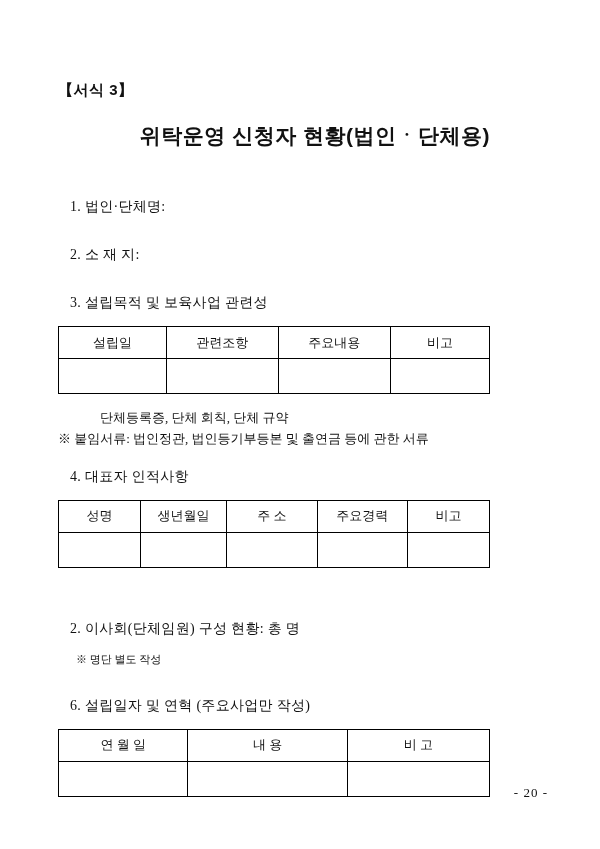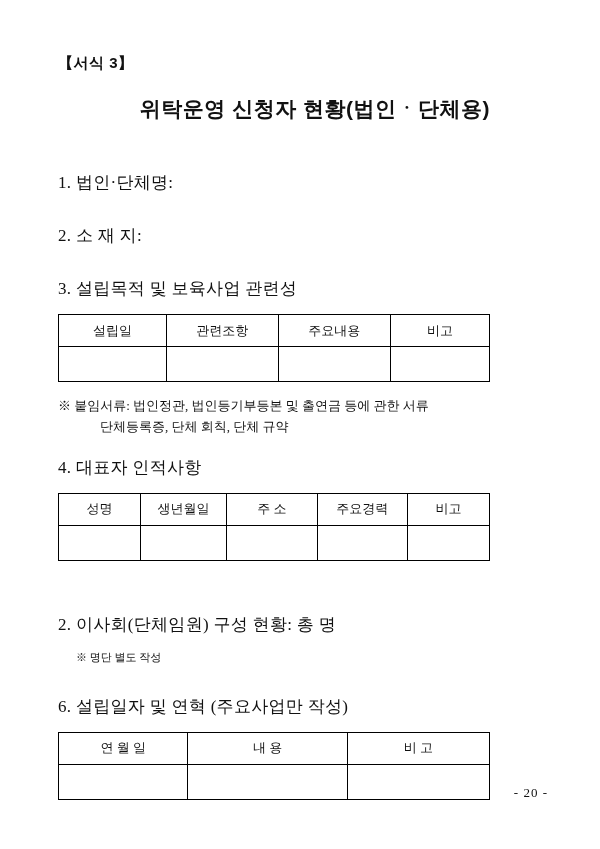--- a/index.html
+++ b/index.html
@@ -13,40 +13,40 @@
     font-family: "Liberation Serif", serif;
     color: #111111;
     position: relative;
     overflow: hidden;
   }
   .page {
     position: relative;
     width: 548px;
     height: 849px;
     box-sizing: border-box;
-    padding: 54px 58px 40px 58px;
+    padding: 81px 58px 40px 58px;
   }
   .form-tag {
     font-family: "Liberation Sans", sans-serif;
     font-weight: bold;
     font-size: 15px;
     letter-spacing: 0.5px;
     margin: 0 0 22px 0;
   }
   .doc-title {
     text-align: right;
     font-family: "Liberation Sans", sans-serif;
     font-weight: bold;
     font-size: 21px;
     letter-spacing: 0.5px;
     margin: 0 0 48px 0;
   }
   .item {
-    font-size: 17px;
-    margin: 0 0 30px 0;
+    font-size: 14px;
+    margin: 0 0 30px 12px;
     letter-spacing: 0.3px;
     font-family: Liberation Serif, serif;
   }
   .item.tight {
     margin-bottom: 14px;
   }
   table.grid {
     width: 100%;
     border-collapse: collapse;
     table-layout: fixed;
@@ -138,22 +138,22 @@
       <tr class="empty">
         <td></td>
         <td></td>
         <td></td>
         <td></td>
       </tr>
     </tbody>
   </table>
 
   <div class="note">
+    <span class="note-line indent">단체등록증, 단체 회칙, 단체 규약</span>
     <span class="note-line">※ 붙임서류: 법인정관, 법인등기부등본 및 출연금 등에 관한 서류</span>
-    <span class="note-line indent">단체등록증, 단체 회칙, 단체 규약</span>
   </div>
 
   <div class="spacer-sm"></div>
 
   <div class="item tight">4. 대표자 인적사항</div>
 
   <table class="grid w-tbl2">
     <colgroup>
         <col class="c1">
         <col class="c2">

